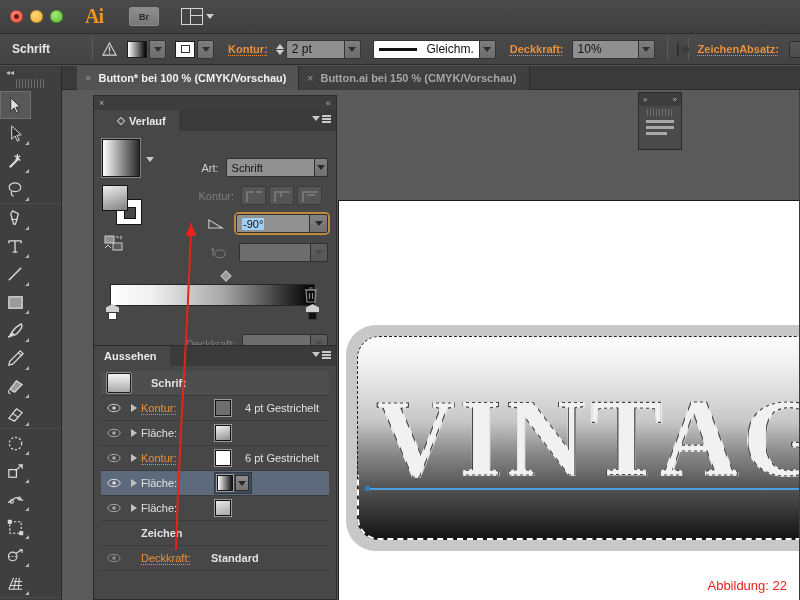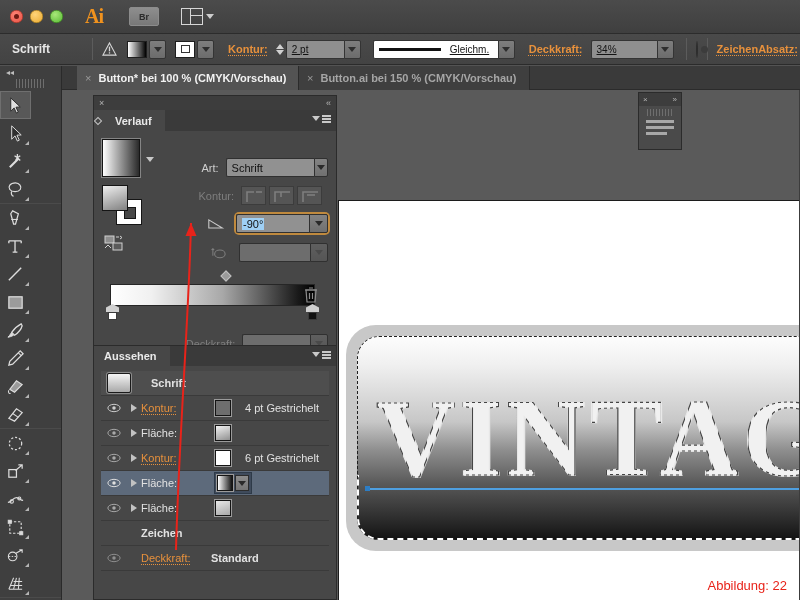--- a/index.html
+++ b/index.html
@@ -60,21 +60,21 @@
     width:17px;height:19px; background:linear-gradient(#7e7e7e,#6c6c6c);
     border:1px solid #343434; border-radius:2px; display:flex;align-items:center;justify-content:center;
   }
   .dd-tri { width:0;height:0;border-left:4px solid transparent;border-right:4px solid transparent;border-top:5px solid #2e2e2e; }
   .stepper { display:flex; flex-direction:column; gap:1px; margin-right:2px; }
   .stepper i { width:0;height:0;border-left:4px solid transparent;border-right:4px solid transparent; }
   .stepper i:first-child { border-bottom:5px solid #d0d0d0; }
   .stepper i:last-child { border-top:5px solid #d0d0d0; }
   .field {
     height:19px; background:#8f8f8f; border:1px solid #343434; border-radius:2px;
-    color:#131313; font-size:10px; display:flex;align-items:center; padding:0 5px;text-decoration:underline;
+    color:#131313; font-size:12px; display:flex;align-items:center; padding:0 5px;
   }
   .field.white { background:#fff; }
   .combo { display:flex; align-items:center; }
   .combo .field { border-right:none; border-radius:2px 0 0 2px; }
   .combo .mini-dd { border-radius:0 2px 2px 0; }
   .strokeline { width:62px; height:3px; background:#111; }
   .opacity-dot {
     width:17px;height:17px;border-radius:50%;
     background: radial-gradient(circle at 35% 30%, #b9b9b9, #6f6f6f);
     border:1px solid #2d2d2d; position:relative;
@@ -120,21 +120,21 @@
   .tsvg { width:19px; height:19px; fill:none; stroke:#d3d3d3; stroke-width:1.3; }
 
   
   .panelstack {
     position:absolute; left:93px; top:95px; width:244px; height:505px;
     background:#474747; border:1px solid #2b2b2b;
   }
   .panel-topbar { height:14px; background:#3d3d3d; display:flex; align-items:center; justify-content:space-between; padding:0 5px; }
   .panel-topbar span { color:#b4b4b4; font-size:9px; }
   .panel-tabrow { height:21px; background:#3a3a3a; display:flex; align-items:center; position:relative; }
-  .panel-tab { height:21px; background:#474747; display:flex; align-items:center; gap:14px; padding:0 13px 0 1px;
+  .panel-tab { height:21px; background:#474747; display:flex; align-items:center; gap:5px; padding:0 13px 0 24px;
                font-size:11px; font-weight:bold; color:#e9e9e9; }
   .panel-menu { position:absolute; right:5px; top:5px; display:flex; gap:2px; align-items:center; }
   .pm-tri { width:0;height:0;border-left:4px solid transparent;border-right:4px solid transparent;border-top:5px solid #c9c9c9; }
   .pm-lines { display:flex;flex-direction:column;gap:1.5px; }
   .pm-lines i { width:9px;height:1.5px;background:#c9c9c9;display:block; }
   .diamond { width:6px;height:6px;border:1px solid #c5c5c5;transform:rotate(45deg);display:inline-block; }
 
   .pbody { padding:8px 8px 0 8px; position:relative; }
   .grad-proxy { position:absolute; left:8px; top:8px; }
   .gp-big { width:38px;height:38px; background:linear-gradient(90deg,#fff,#2a2a2a); border:1px solid #151515; box-shadow:0 0 0 1px #858585; }
@@ -300,33 +300,33 @@
       <div class="combo">
         <div class="field" style="width:58px">2 pt</div>
         <div class="mini-dd">
             <i class="dd-tri"></i>
           </div>
       </div>
     </div>
 
     <div style="display:flex;align-items:center;margin-left:12px">
       <div class="combo">
-        <div class="field white" style="width:125px;gap:9px">
+        <div class="field white" style="width:106px;gap:9px">
           <span class="strokeline"></span>
           <span>Gleichm.</span>
         </div>
         <div class="mini-dd">
             <i class="dd-tri"></i>
           </div>
       </div>
     </div>
 
     <div class="orange-lbl" style="margin-left:14px">Deckkraft:</div>
     <div class="combo" style="margin-left:8px">
-      <div class="field" style="width:66px">34%</div>
+      <div class="field" style="width:66px">10%</div>
       <div class="mini-dd">
           <i class="dd-tri"></i>
         </div>
     </div>
 
     <div class="cb-sep" style="margin-left:12px"></div>
     <div class="opacity-dot"></div>
     <div class="cb-sep"></div>
 
     <div class="orange-lbl">Zeichen</div>

